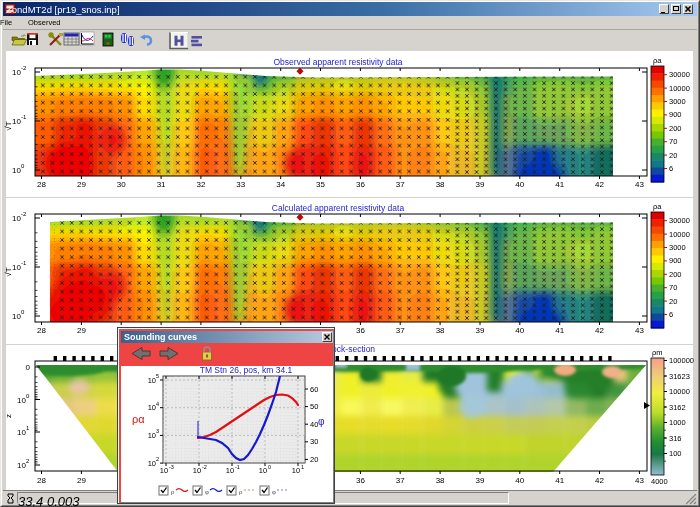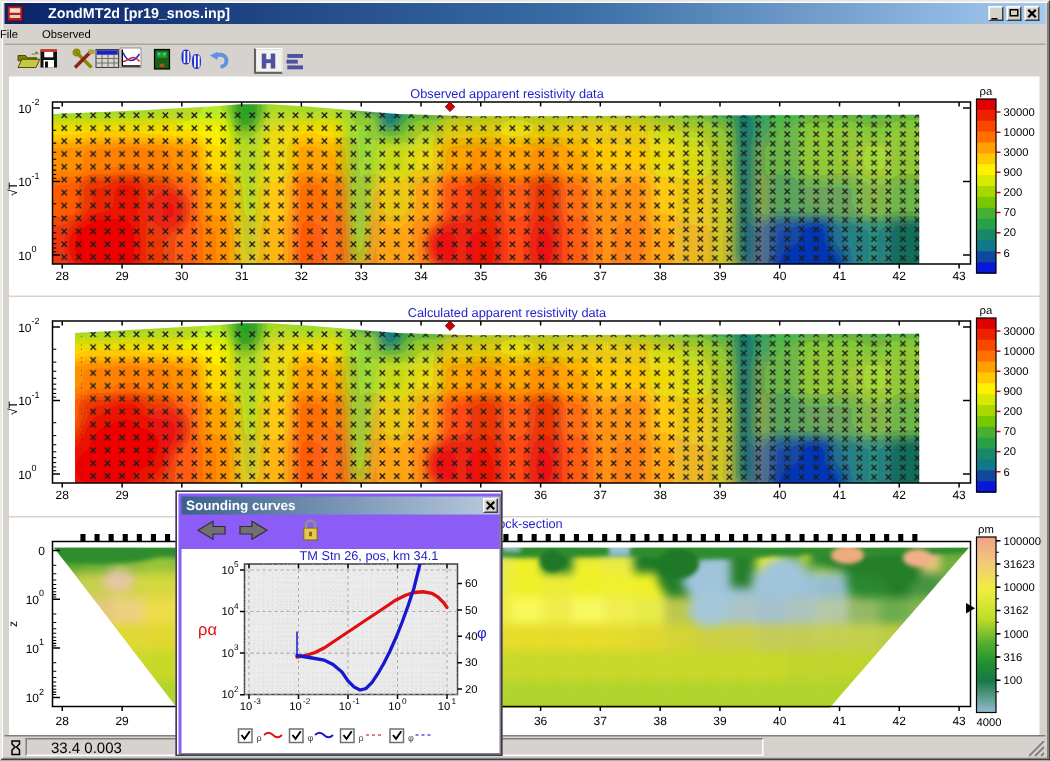--- a/index.html
+++ b/index.html
@@ -8,21 +8,21 @@
 </style></head><body>
 <div class="abs" style="left:0;top:0;width:700px;height:507px;border:1px solid #e8e6e0;border-right-color:#404040;border-bottom-color:#404040;"></div>
 <div class="abs" style="left:1px;top:1px;width:698px;height:505px;border:1px solid #fff;border-right-color:#808080;border-bottom-color:#808080;"></div>
 
 <div class="abs" style="left:3px;top:2px;width:694px;height:14px;background:linear-gradient(to right,#0a246a,#3a6ea5 55%,#a6caf0);"></div>
 <svg class="abs" style="left:5px;top:3px" width="11" height="12">
     <rect x="0" y="1" width="10" height="10" fill="#b02020" stroke="#600" stroke-width="0.6"></rect>
     <rect x="1.5" y="2.5" width="7" height="3" fill="#f0e0d0"></rect>
     <rect x="1.5" y="7" width="7" height="2" fill="#e8d0c0"></rect>
   </svg>
-<div class="abs" style="left:32px;top:3.5px;font-size:9.5px;font-weight:bold;color:#fff;">ZondMT2d [pr19_snos.inp]</div>
+<div class="abs" style="left:6px;top:3.5px;font-size:9.5px;font-weight:normal;color:#fff;">ZondMT2d [pr19_snos.inp]</div>
 <div class="abs" style="left:659px;top:4px;width:10px;height:10px;background:#d6d3ce;border:1px solid #fff;border-right-color:#404040;border-bottom-color:#404040;">
     <div class="abs" style="left:1px;top:6.5px;width:4px;height:1.6px;background:#000;"></div>
   </div>
 <div class="abs" style="left:671px;top:4px;width:10px;height:10px;background:#d6d3ce;border:1px solid #fff;border-right-color:#404040;border-bottom-color:#404040;">
     <div class="abs" style="left:1px;top:1px;width:6px;height:5.4px;border:1px solid #000;border-top-width:1.8px;"></div>
   </div>
 <div class="abs" style="left:683px;top:4px;width:10px;height:10px;background:#d6d3ce;border:1px solid #fff;border-right-color:#404040;border-bottom-color:#404040;">
     <svg width="8" height="8">
       <path d="M1.5,1.5 L6.5,6.5 M6.5,1.5 L1.5,6.5" stroke="#000" stroke-width="1.6"></path>
     </svg>
@@ -1135,26 +1135,26 @@
     <text x="651" y="140" font-size="7.5" fill="#000">4000</text>
     <path d="M644,58 l6,3.5 -6,3.5 Z" fill="#000"></path>
   </svg>
 
 <div class="abs" style="left:3px;top:490px;width:694px;height:2px;background:#d6d3ce;border-top:1px solid #808080;"></div>
 <div class="abs" style="left:3px;top:492px;width:694px;height:13px;background:#d6d3ce;"></div>
 <svg class="abs" style="left:6px;top:493px" width="10" height="11">
     <path d="M2,1 h5 v2 l-2,2 2,2 v3 h-5 v-3 l2,-2 -2,-2 Z" fill="none" stroke="#000" stroke-width="1"></path>
   </svg>
 <div class="abs" style="left:17px;top:492px;width:492px;height:12px;border:1px solid #808080;border-right-color:#fff;border-bottom-color:#fff;"></div>
-<div class="abs" style="left:34px;top:493.5px;font-size:10px;color:#000;">33.4 0.003</div>
+<div class="abs" style="left:18px;top:493.5px;font-size:13px;color:#000;font-style:italic;">33.4 0.003</div>
 <svg class="abs" style="left:686px;top:494px" width="11" height="11">
     <path d="M10,0 L0,10 M10,4 L4,10 M10,8 L8,10" stroke="#808080" stroke-width="1.2"></path>
   </svg>
 
-<div class="abs" style="left:117px;top:327px;width:218px;height:177px;background:#8b5cf6;border:1px solid #404040;box-shadow:inset 1px 1px 0 #fff, inset -1px -1px 0 #808080;">
+<div class="abs" style="left:117px;top:327px;width:218px;height:177px;background:#ef4444;border:1px solid #404040;box-shadow:inset 1px 1px 0 #fff, inset -1px -1px 0 #808080;">
   <div class="abs" style="left:3px;top:3px;width:212px;height:12px;background:linear-gradient(to right,#3a618c,#b9cade);"></div>
   <div class="abs" style="left:6px;top:4px;font-size:9px;font-weight:bold;color:#fff;">Sounding curves</div>
   <div class="abs" style="left:204px;top:4px;width:10px;height:10px;background:#d6d3ce;border:1px solid #fff;border-right-color:#404040;border-bottom-color:#404040;">
       <svg width="8" height="8">
         <path d="M1.5,1.5 L6.5,6.5 M6.5,1.5 L1.5,6.5" stroke="#000" stroke-width="1.4"></path>
       </svg>
     </div>
   <svg class="abs" style="left:0;top:16px" width="218" height="22">
     <path d="M14,9.5 L24,3.5 V7 H32 V12 H24 V15.5 Z" fill="#707070" stroke="#303030" stroke-width="0.8"></path>
     <path d="M60,9.5 L50,3.5 V7 H42 V12 H50 V15.5 Z" fill="#707070" stroke="#303030" stroke-width="0.8"></path>

